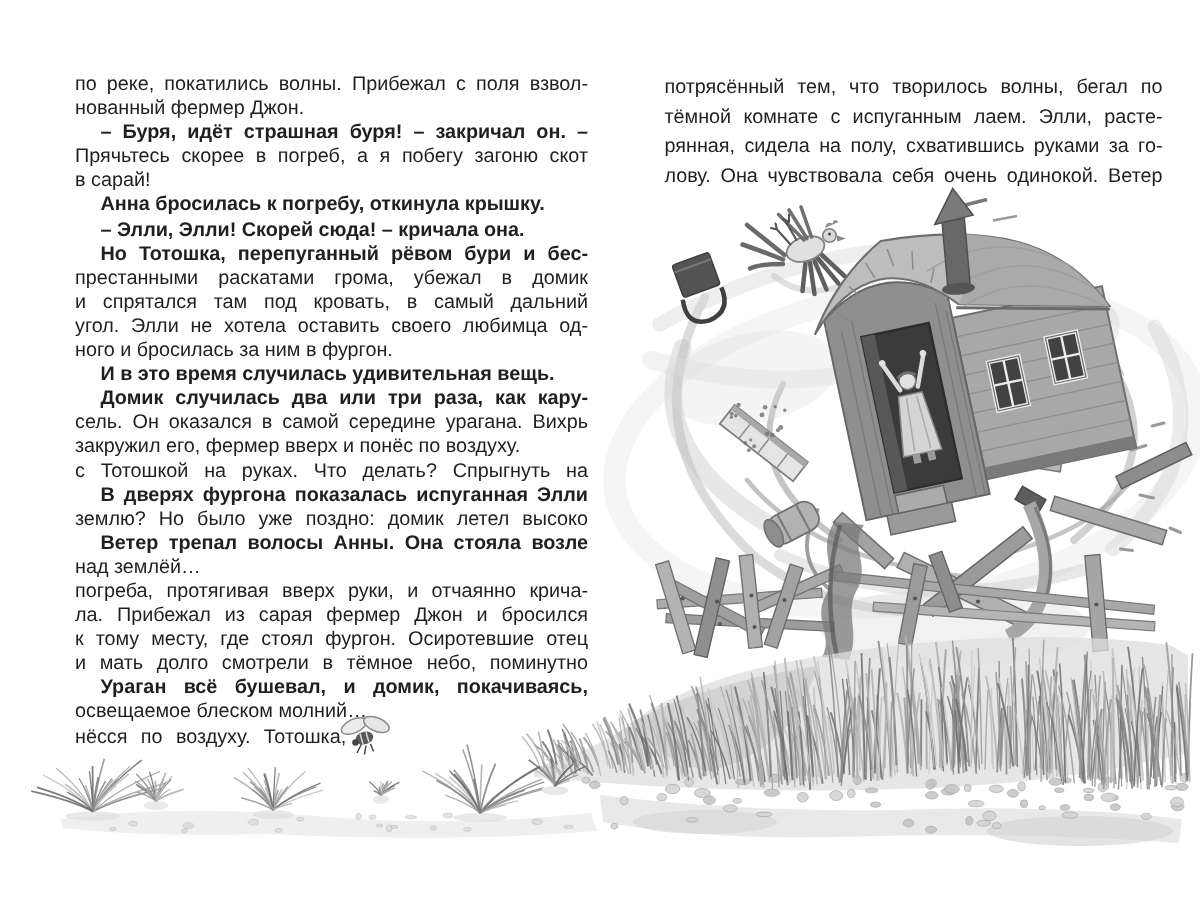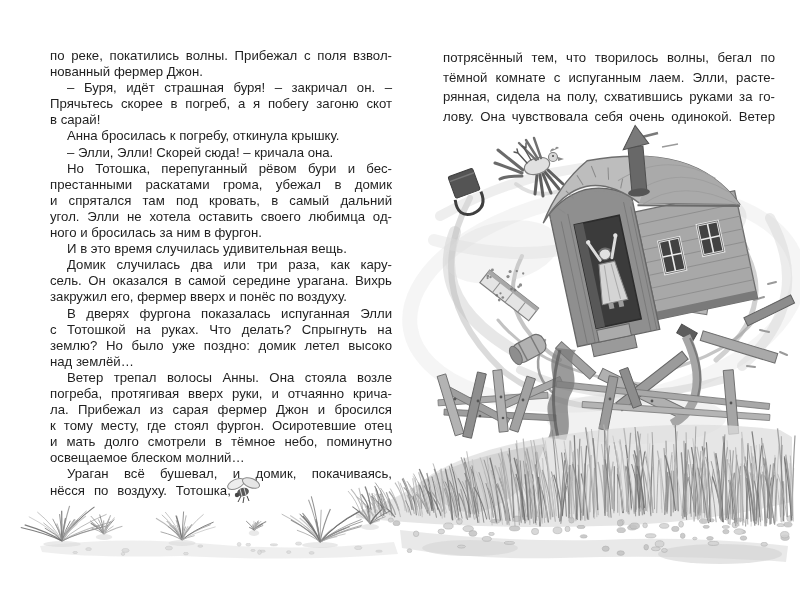--- a/index.html
+++ b/index.html
@@ -3,21 +3,21 @@
 <meta charset="utf-8">
 <style>
   html,body{margin:0;padding:0;background:#ffffff;}
   #spread{position:relative;width:800px;height:600px;background:#ffffff;overflow:hidden;
           font-family:"Liberation Sans",sans-serif;color:#1f1f1f;}
   .col{position:absolute;font-size:13.2px;line-height:16.1px;}
   #left-lines{left:50px;top:48px;width:342px;}
   #right-lines{left:443px;top:48px;width:332px;line-height:19.7px;}
   .tl{text-align:justify;text-align-last:justify;white-space:normal;}
   .tl.last{text-align-last:left;}
-  .tl.ind{text-indent:17px;}
+  .tl.ind{text-indent:17px;font-weight:bold;}
   .tl.wide{word-spacing:.40em;}
   #art{position:absolute;left:0;top:0;}
 </style>
 </head>
 <body>
 
 <div id="spread">
 
   <div id="left-lines" class="col">
       <div class="tl">по реке, покатились волны. Прибежал с поля взвол-</div>
@@ -29,31 +29,31 @@
       <div class="tl ind last">– Элли, Элли! Скорей сюда! – кричала она.</div>
       <div class="tl ind">Но Тотошка, перепуганный рёвом бури и бес-</div>
       <div class="tl">престанными раскатами грома, убежал в домик</div>
       <div class="tl">и спрятался там под кровать, в самый дальний</div>
       <div class="tl">угол. Элли не хотела оставить своего любимца од-</div>
       <div class="tl last">ного и бросилась за ним в фургон.</div>
       <div class="tl ind last">И в это время случилась удивительная вещь.</div>
       <div class="tl ind">Домик случилась два или три раза, как кару-</div>
       <div class="tl">сель. Он оказался в самой середине урагана. Вихрь</div>
       <div class="tl last">закружил его, фермер вверх и понёс по воздуху.</div>
+      <div class="tl">с Тотошкой на руках. Что делать? Спрыгнуть на</div>
       <div class="tl ind">В дверях фургона показалась испуганная Элли</div>
-      <div class="tl">с Тотошкой на руках. Что делать? Спрыгнуть на</div>
       <div class="tl">землю? Но было уже поздно: домик летел высоко</div>
+      <div class="tl ind">Ветер трепал волосы Анны. Она стояла возле</div>
       <div class="tl last">над землёй…</div>
-      <div class="tl ind">Ветер трепал волосы Анны. Она стояла возле</div>
       <div class="tl">погреба, протягивая вверх руки, и отчаянно крича-</div>
       <div class="tl">ла. Прибежал из сарая фермер Джон и бросился</div>
       <div class="tl">к тому месту, где стоял фургон. Осиротевшие отец</div>
       <div class="tl">и мать долго смотрели в тёмное небо, поминутно</div>
+      <div class="tl ind">Ураган всё бушевал, и домик, покачиваясь,</div>
       <div class="tl last">освещаемое блеском молний…</div>
-      <div class="tl ind">Ураган всё бушевал, и домик, покачиваясь,</div>
       <div class="tl last wide">нёсся по воздуху. Тотошка,</div>
     </div>
   <div id="right-lines" class="col">
       <div class="tl">потрясённый тем, что творилось волны, бегал по</div>
       <div class="tl">тёмной комнате с испуганным лаем. Элли, расте-</div>
       <div class="tl">рянная, сидела на полу, схватившись руками за го-</div>
       <div class="tl">лову. Она чувствовала себя очень одинокой. Ветер</div>
     </div>
 
   <svg id="art" width="800" height="600" viewBox="0 0 800 600">

